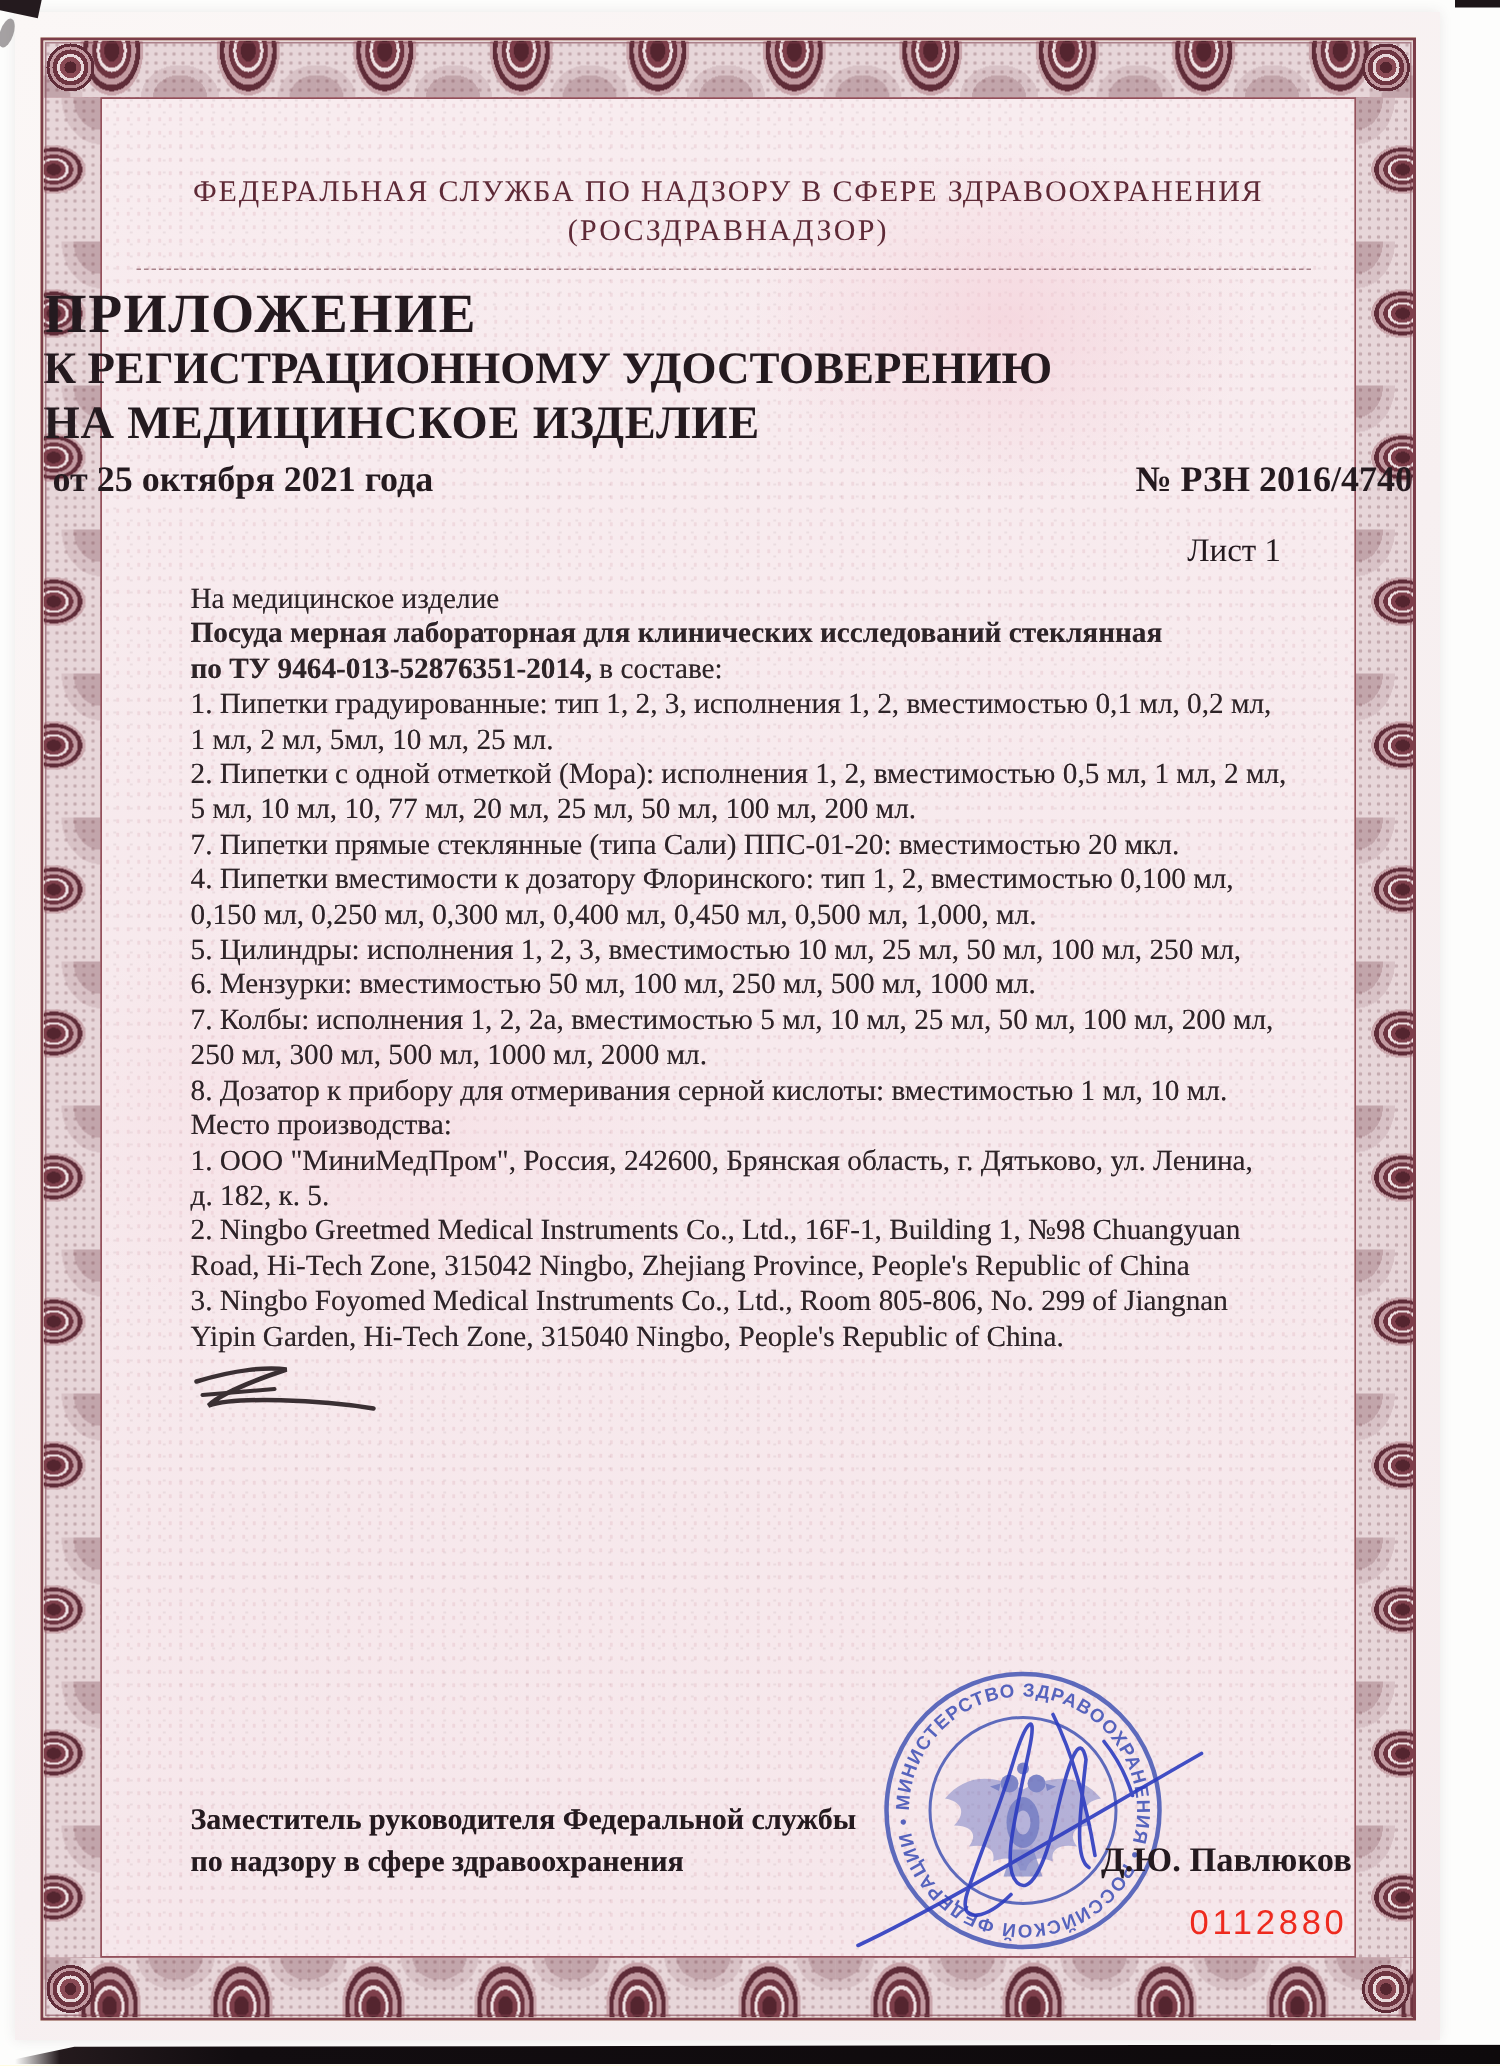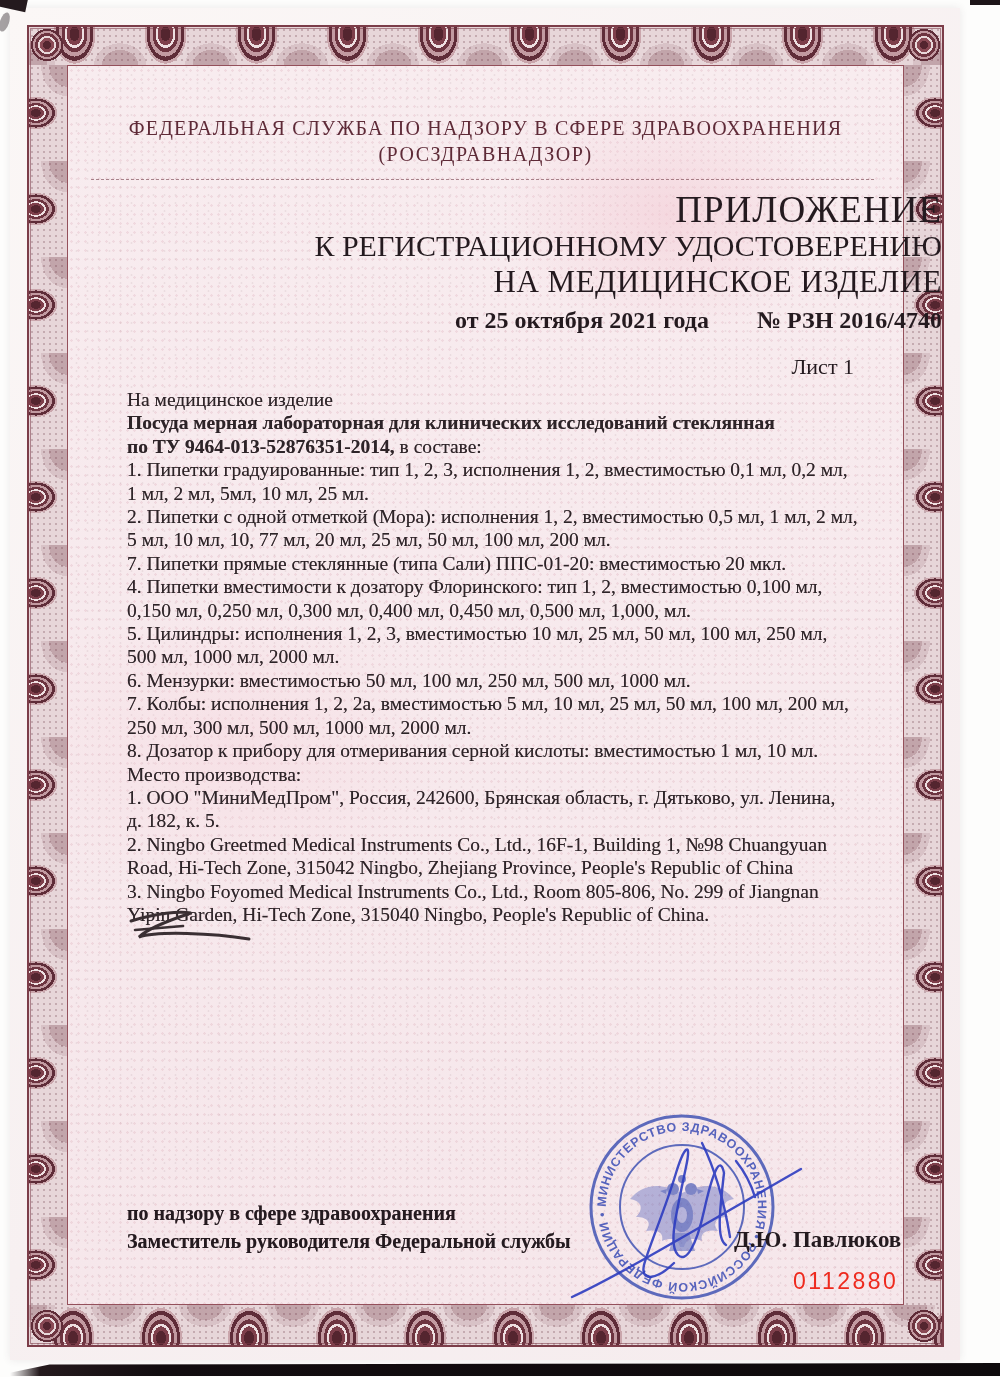--- a/index.html
+++ b/index.html
@@ -53,25 +53,25 @@
       radial-gradient(240px 170px at 72% 12%, rgba(243,201,211,.55), rgba(0,0,0,0) 70%),
       radial-gradient(300px 220px at 20% 55%, rgba(246,214,221,.45), rgba(0,0,0,0) 70%),
       radial-gradient(rgba(198,122,138,.16) 1px, rgba(0,0,0,0) 1.3px) 0 0/7px 9px,
       radial-gradient(rgba(120,90,100,.10) 1px, rgba(0,0,0,0) 1.3px) 3px 5px/11px 8px,
       linear-gradient(#f8ecef,#f6e7eb);}
   
   .abs{position:absolute;z-index:5;}
   .agency{left:0;right:0;text-align:center;color:#5e2a37;font-size:20px;letter-spacing:1.2px;font-weight:400;}
   .agency1{top:90px;} .agency2{top:116px;letter-spacing:1.5px;}
   .divider{left:62px;right:68px;top:152px;border-top:1px dashed rgba(104,48,58,.55);height:0;}
-  .t{left:0;right:0;text-align:right;color:#241a1f;font-weight:400;}
+  .t{left:0;right:12px;text-align:left;color:#241a1f;font-weight:700;}
   .t1{top:161px;font-size:37px;letter-spacing:1px;}
   .t2{top:202px;font-size:30px;}
   .t3{top:237px;font-size:31px;letter-spacing:.5px;}
-  .daterow{left:16px;right:0;top:280px;display:flex;justify-content:flex-end;gap:48px;
+  .daterow{left:6px;right:0;top:280px;display:flex;justify-content:space-between;gap:48px;
     color:#241a1f;font-weight:700;font-size:24px;}
   .sheet{top:327px;right:88px;color:#241a1f;font-weight:400;font-size:22px;}
   .bodytext{left:98px;top:361px;right:20px;color:#2d2428;font-size:19.5px;line-height:23.4px;
     text-shadow:0 0 .4px rgba(60,40,45,.55);}
   .bline{white-space:nowrap;}
   .b{font-weight:700;}
   .zmark{left:88px;top:876px;width:180px;height:52px;}
   .sigpos{left:98px;top:1172px;color:#241a1f;font-weight:700;font-size:20px;line-height:28px;
     text-shadow:0 0 .4px rgba(60,40,45,.5);}
   .signame{left:705px;top:1200px;color:#241a1f;font-weight:700;font-size:23px;z-index:7;text-align:center;}
@@ -123,42 +123,41 @@
       <div class="bline b">Посуда мерная лабораторная для клинических исследований стеклянная</div>
       <div class="bline"><span class="b">по ТУ 9464-013-52876351-2014,</span><span> в составе:</span></div>
       <div class="bline">1. Пипетки градуированные: тип 1, 2, 3, исполнения 1, 2, вместимостью 0,1 мл, 0,2 мл,</div>
       <div class="bline">1 мл, 2 мл, 5мл, 10 мл, 25 мл.</div>
       <div class="bline">2. Пипетки с одной отметкой (Мора): исполнения 1, 2, вместимостью 0,5 мл, 1 мл, 2 мл,</div>
       <div class="bline">5 мл, 10 мл, 10, 77 мл, 20 мл, 25 мл, 50 мл, 100 мл, 200 мл.</div>
       <div class="bline">7. Пипетки прямые стеклянные (типа Сали) ППС-01-20: вместимостью 20 мкл.</div>
       <div class="bline">4. Пипетки вместимости к дозатору Флоринского: тип 1, 2, вместимостью 0,100 мл,</div>
       <div class="bline">0,150 мл, 0,250 мл, 0,300 мл, 0,400 мл, 0,450 мл, 0,500 мл, 1,000, мл.</div>
       <div class="bline">5. Цилиндры: исполнения 1, 2, 3, вместимостью 10 мл, 25 мл, 50 мл, 100 мл, 250 мл,</div>
-      <div class="bline">500 мл, 1000 мл, 2000 мл.</div>
       <div class="bline">6. Мензурки: вместимостью 50 мл, 100 мл, 250 мл, 500 мл, 1000 мл.</div>
       <div class="bline">7. Колбы: исполнения 1, 2, 2а, вместимостью 5 мл, 10 мл, 25 мл, 50 мл, 100 мл, 200 мл,</div>
       <div class="bline">250 мл, 300 мл, 500 мл, 1000 мл, 2000 мл.</div>
       <div class="bline">8. Дозатор к прибору для отмеривания серной кислоты: вместимостью 1 мл, 10 мл.</div>
       <div class="bline">Место производства:</div>
       <div class="bline">1. ООО "МиниМедПром", Россия, 242600, Брянская область, г. Дятьково, ул. Ленина,</div>
       <div class="bline">д. 182, к. 5.</div>
       <div class="bline">2. Ningbo Greetmed Medical Instruments Co., Ltd., 16F-1, Building 1, №98 Chuangyuan</div>
       <div class="bline">Road, Hi-Tech Zone, 315042 Ningbo, Zhejiang Province, People's Republic of China</div>
       <div class="bline">3. Ningbo Foyomed Medical Instruments Co., Ltd., Room 805-806, No. 299 of Jiangnan</div>
       <div class="bline">Yipin Garden, Hi-Tech Zone, 315040 Ningbo, People's Republic of China.</div>
     </div>
 
   <svg class="abs zmark" viewBox="0 0 180 52">
     <path d="M14 18 C40 10 62 8 74 10 C56 16 30 26 22 34 C40 28 96 30 132 36" fill="none" stroke="#3a2f33" stroke-width="3" stroke-linecap="round"></path>
     <path d="M18 27 L66 23" fill="none" stroke="#3a2f33" stroke-width="2.6" stroke-linecap="round"></path>
   </svg>
 
   <div class="abs sigpos">
+    <div>Заместитель руководителя Федеральной службы</div>
     <div>по надзору в сфере здравоохранения</div>
-    <div>Заместитель руководителя Федеральной службы</div>
   </div>
 
   <svg class="abs stampwrap" viewBox="0 0 200 200">
     <g opacity="0.85">
       <circle cx="100" cy="100" r="91" fill="none" stroke="#4254b4" stroke-width="3"></circle>
       <circle cx="100" cy="100" r="62" fill="none" stroke="#4254b4" stroke-width="2"></circle>
       <defs>
         <path id="ring" d="M 24 100 A 76 76 0 1 1 176 100 A 76 76 0 1 1 24 100"></path>
       </defs>
       <text font-size="12.5" letter-spacing="0.8" fill="#3a4cb5" font-family="Liberation Sans, sans-serif" font-weight="700">

